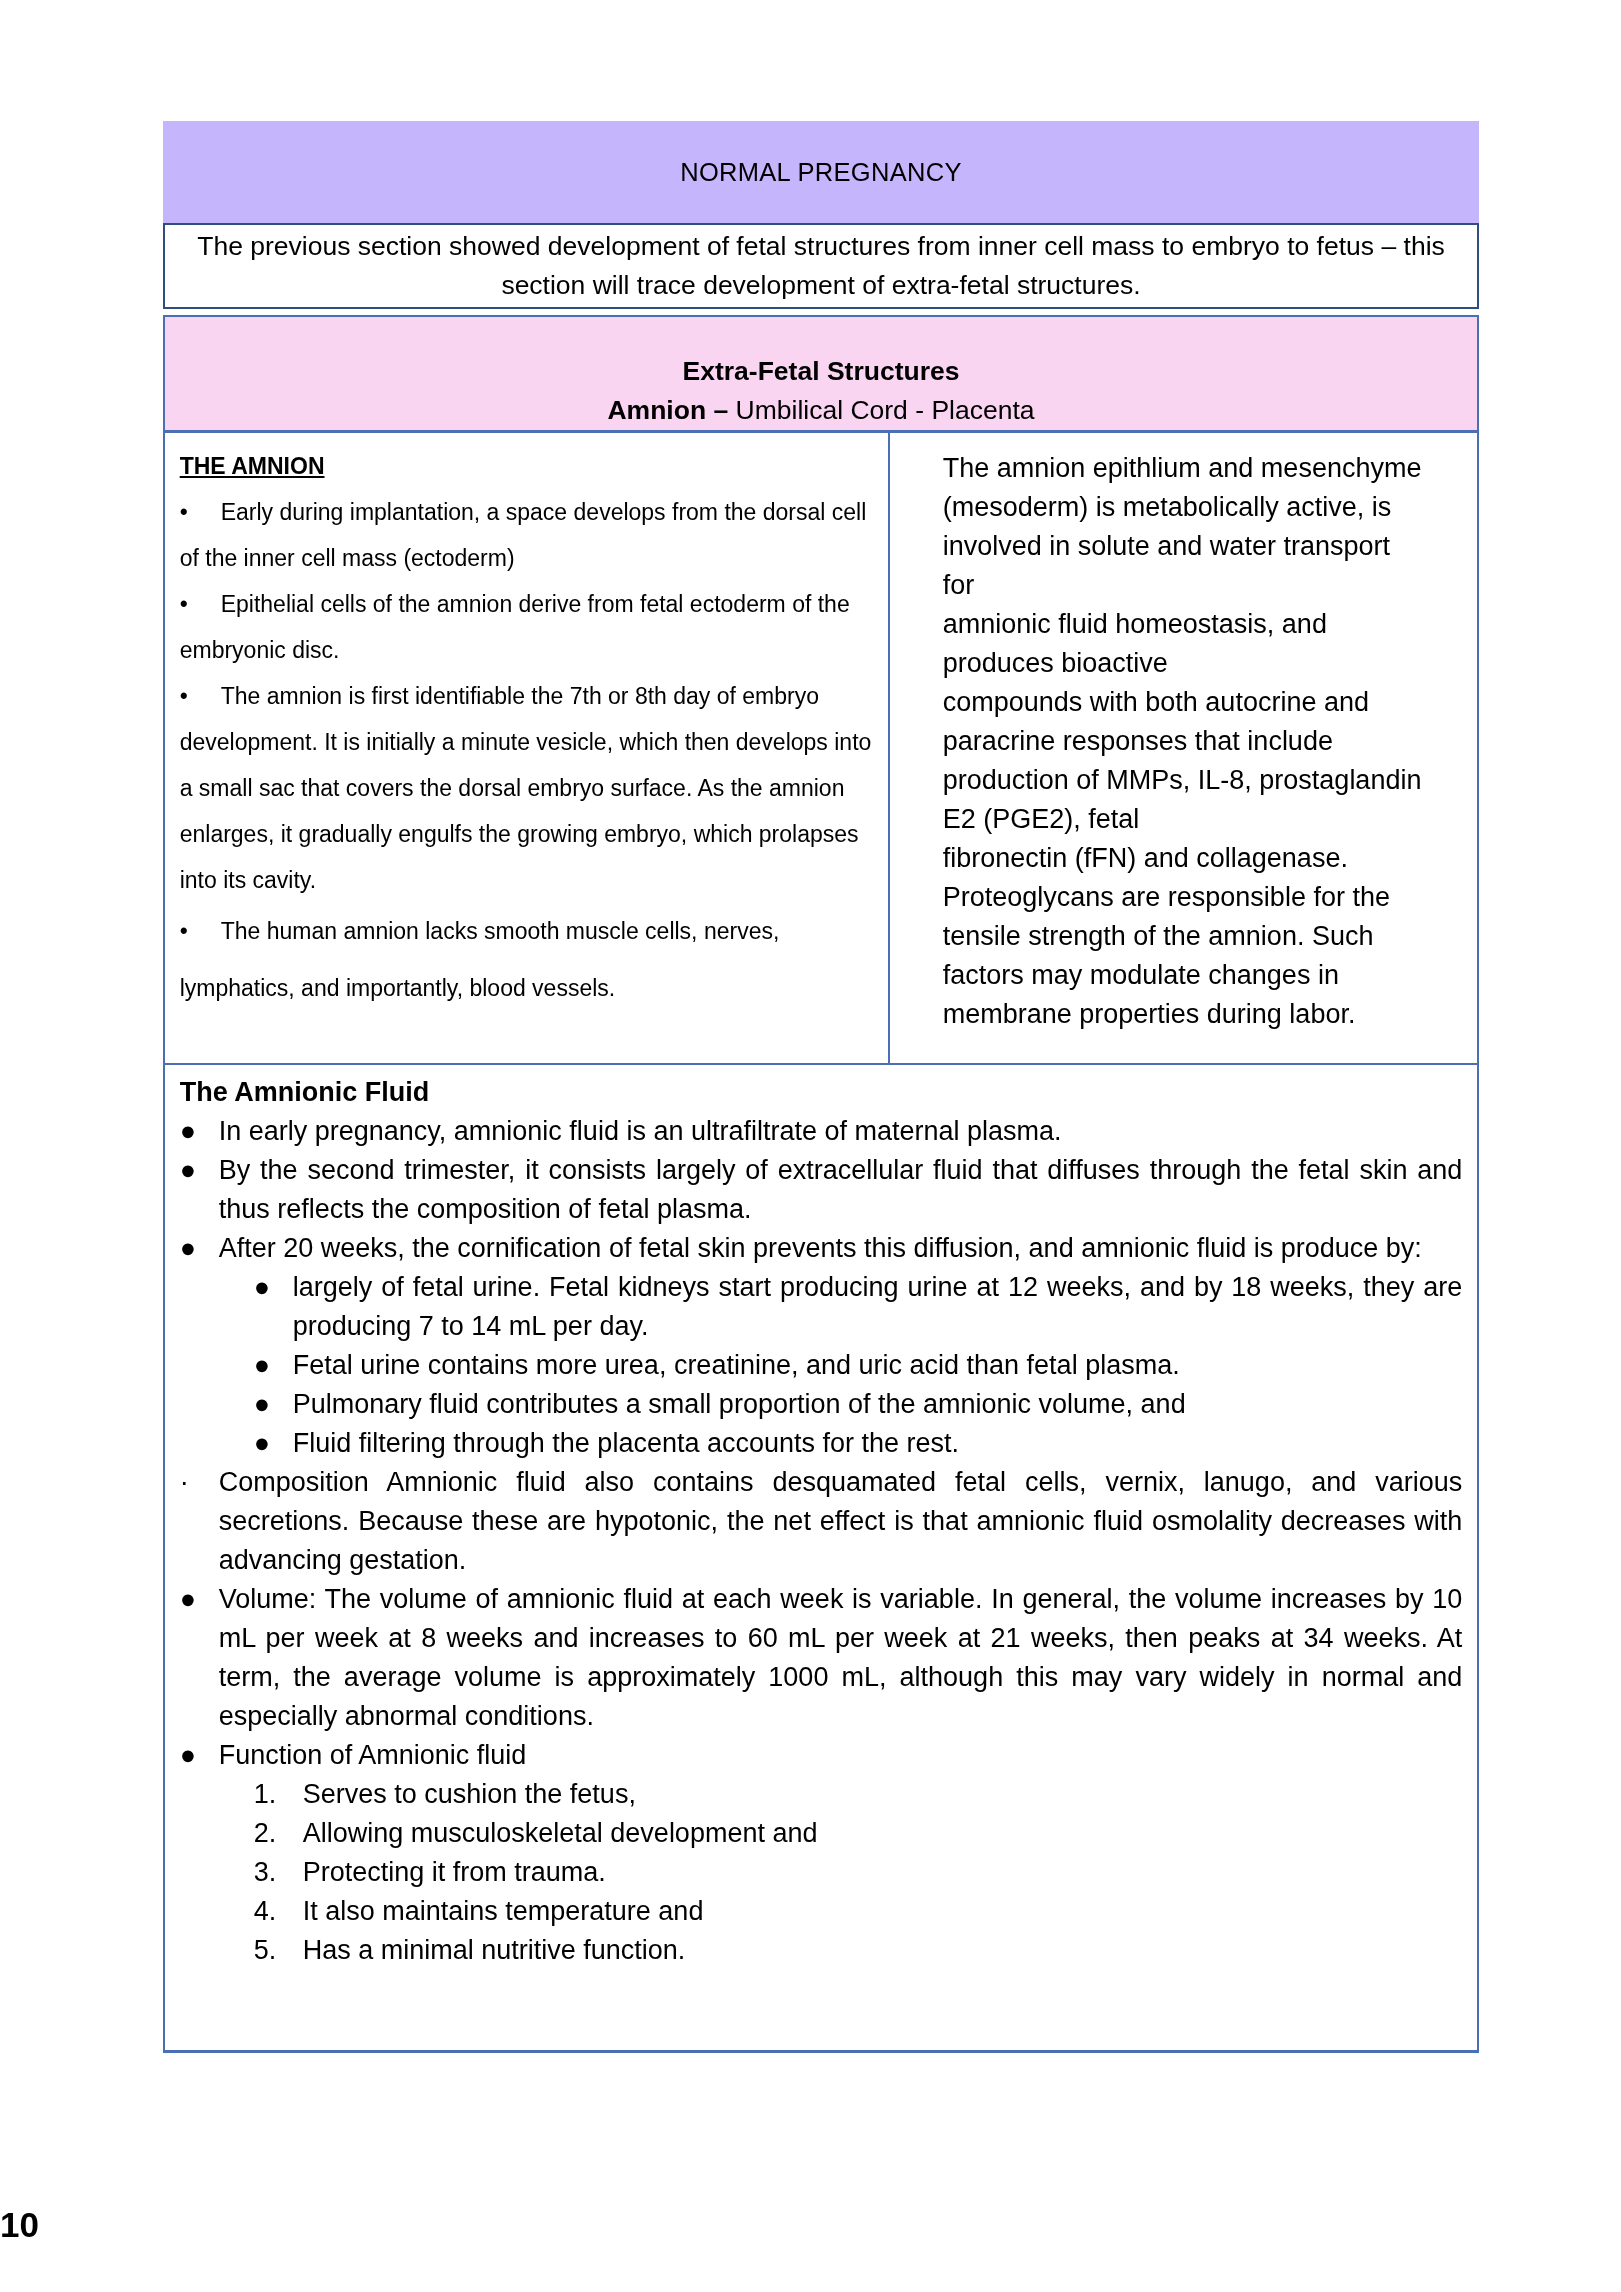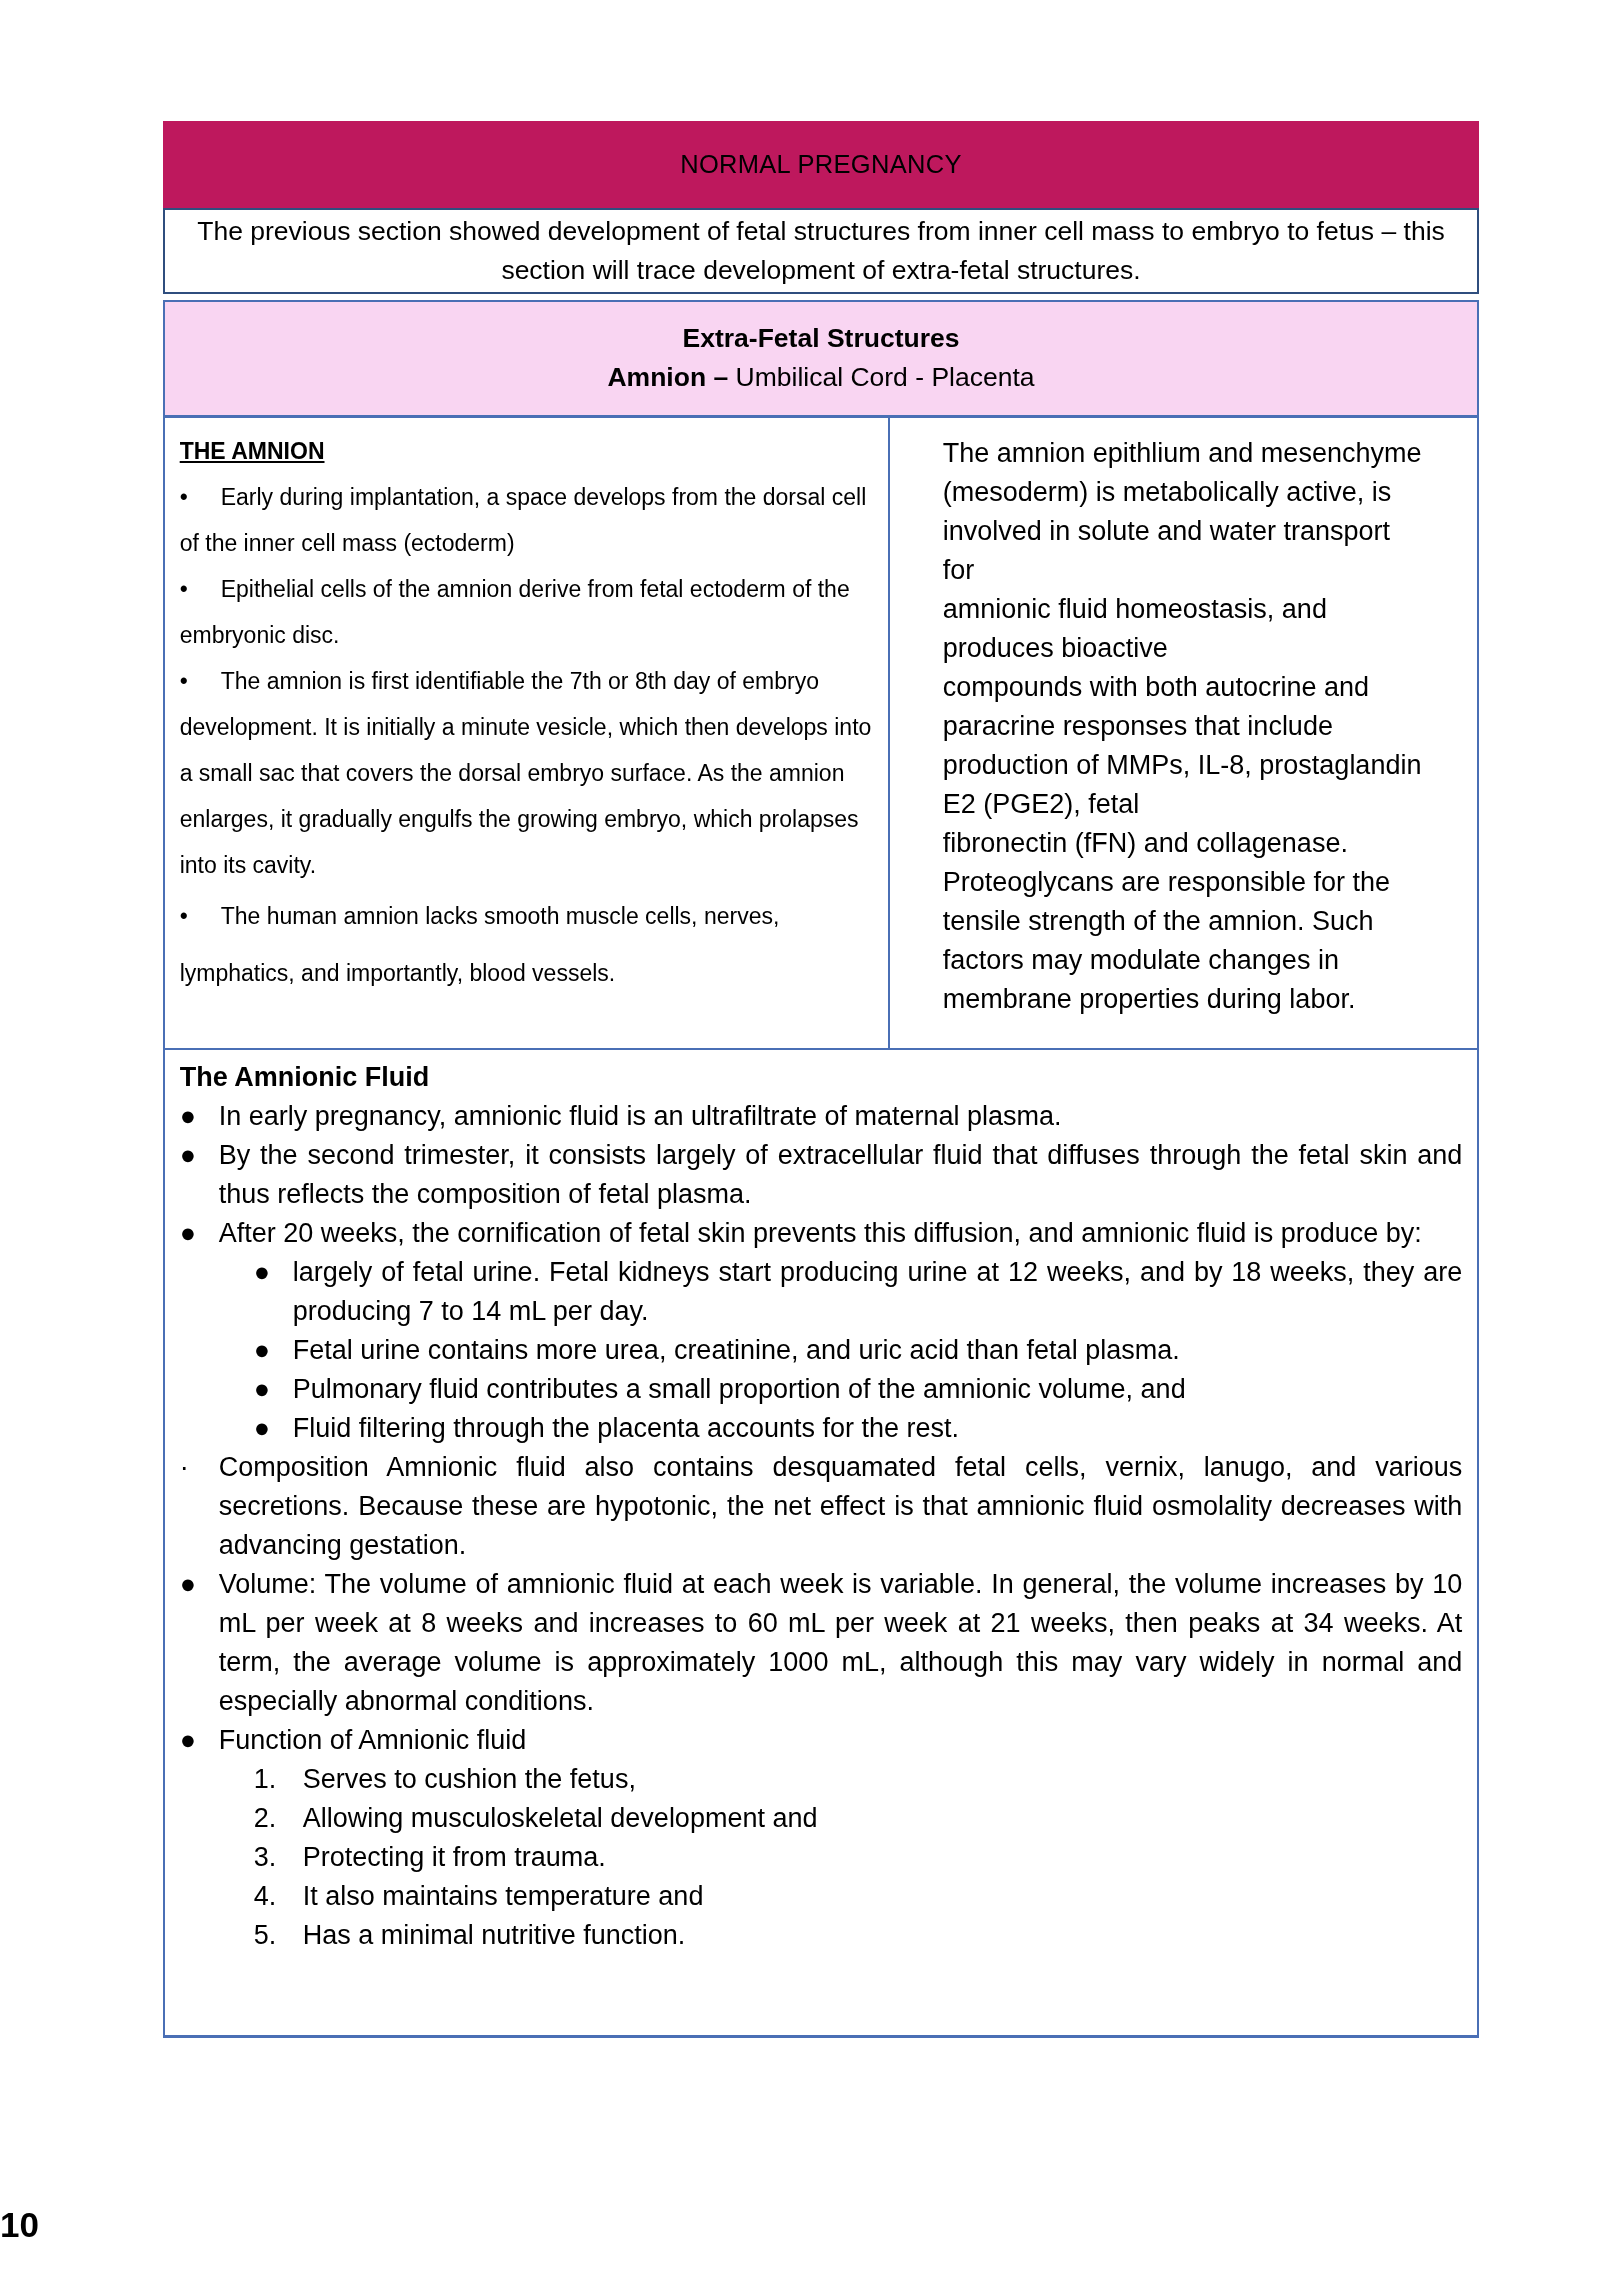--- a/index.html
+++ b/index.html
@@ -1,20 +1,20 @@
 <!DOCTYPE html>
 <html><head>
 <meta charset="utf-8">
 <style>
   html, body { margin: 0; padding: 0; background: #ffffff; }
   body { width: 1621px; height: 2293px; position: relative; font-family: "Liberation Sans", sans-serif; color: #000; overflow: hidden; }
   .page { position: absolute; left: 163px; top: 121px; width: 1316px; }
-  .green-header { background: #be185d; height: 87px; display: flex; align-items: center; justify-content: center; font-size: 25.5px; letter-spacing: 0.3px; }
+  .green-header { background: #c4b5fd; height: 102px; display: flex; align-items: center; justify-content: center; font-size: 25.5px; letter-spacing: 0.3px; }
   .intro { margin-top: 0; border: 2.9px solid #2f4e7e; height: 80px; box-sizing: border-box; height: 86px; display: flex; align-items: center; justify-content: flex-end; text-align: center; font-size: 26.5px; line-height: 39px; padding: 0 29px; }
-  .pink-header { margin-top: 5.9px; border: 2.9px solid #4a6fb5; border-bottom-width: 3.9px; background: #f9d5f2; height: 118px; box-sizing: border-box; display: flex; flex-direction: column; align-items: center; justify-content: center; font-size: 26.5px; line-height: 39px; }
+  .pink-header { margin-top: 5.9px; border: 2.9px solid #4a6fb5; border-bottom-width: 3.9px; background: #f9d5f2; height: 118px; box-sizing: border-box; display: flex; flex-direction: column; align-items: center; justify-content: flex-end; font-size: 26.5px; line-height: 39px; }
   .pink-header .t1 { font-weight: bold; }
   .pink-header .t2 b { font-weight: bold; }
   .two-col { display: flex; border-left: 2.9px solid #4a6fb5; border-right: 2.9px solid #4a6fb5; border-bottom: 2.9px solid #4a6fb5; box-sizing: border-box; height: 632px; }
   .col-left { width: 725px; border-right: 2.9px solid #4a6fb5; box-sizing: border-box; padding: 13.7px 11.8px 0 14.7px; font-size: 23px; line-height: 46px; }
   .col-left .heading { font-weight: bold; text-decoration: underline; line-height: 39px; margin-bottom: 3.9px; }
   .col-left .bullet { display: block; }
   .col-left .bullet .dot { display: inline-block; width: 41px; }
   .col-left .last { line-height: 57px; }
   .col-right { flex: 1; padding: 15.7px 11.8px 0 16.7px; font-size: 27px; line-height: 39px; margin-left: 36px; }
   .col-right .line { display: block; white-space: nowrap; }

